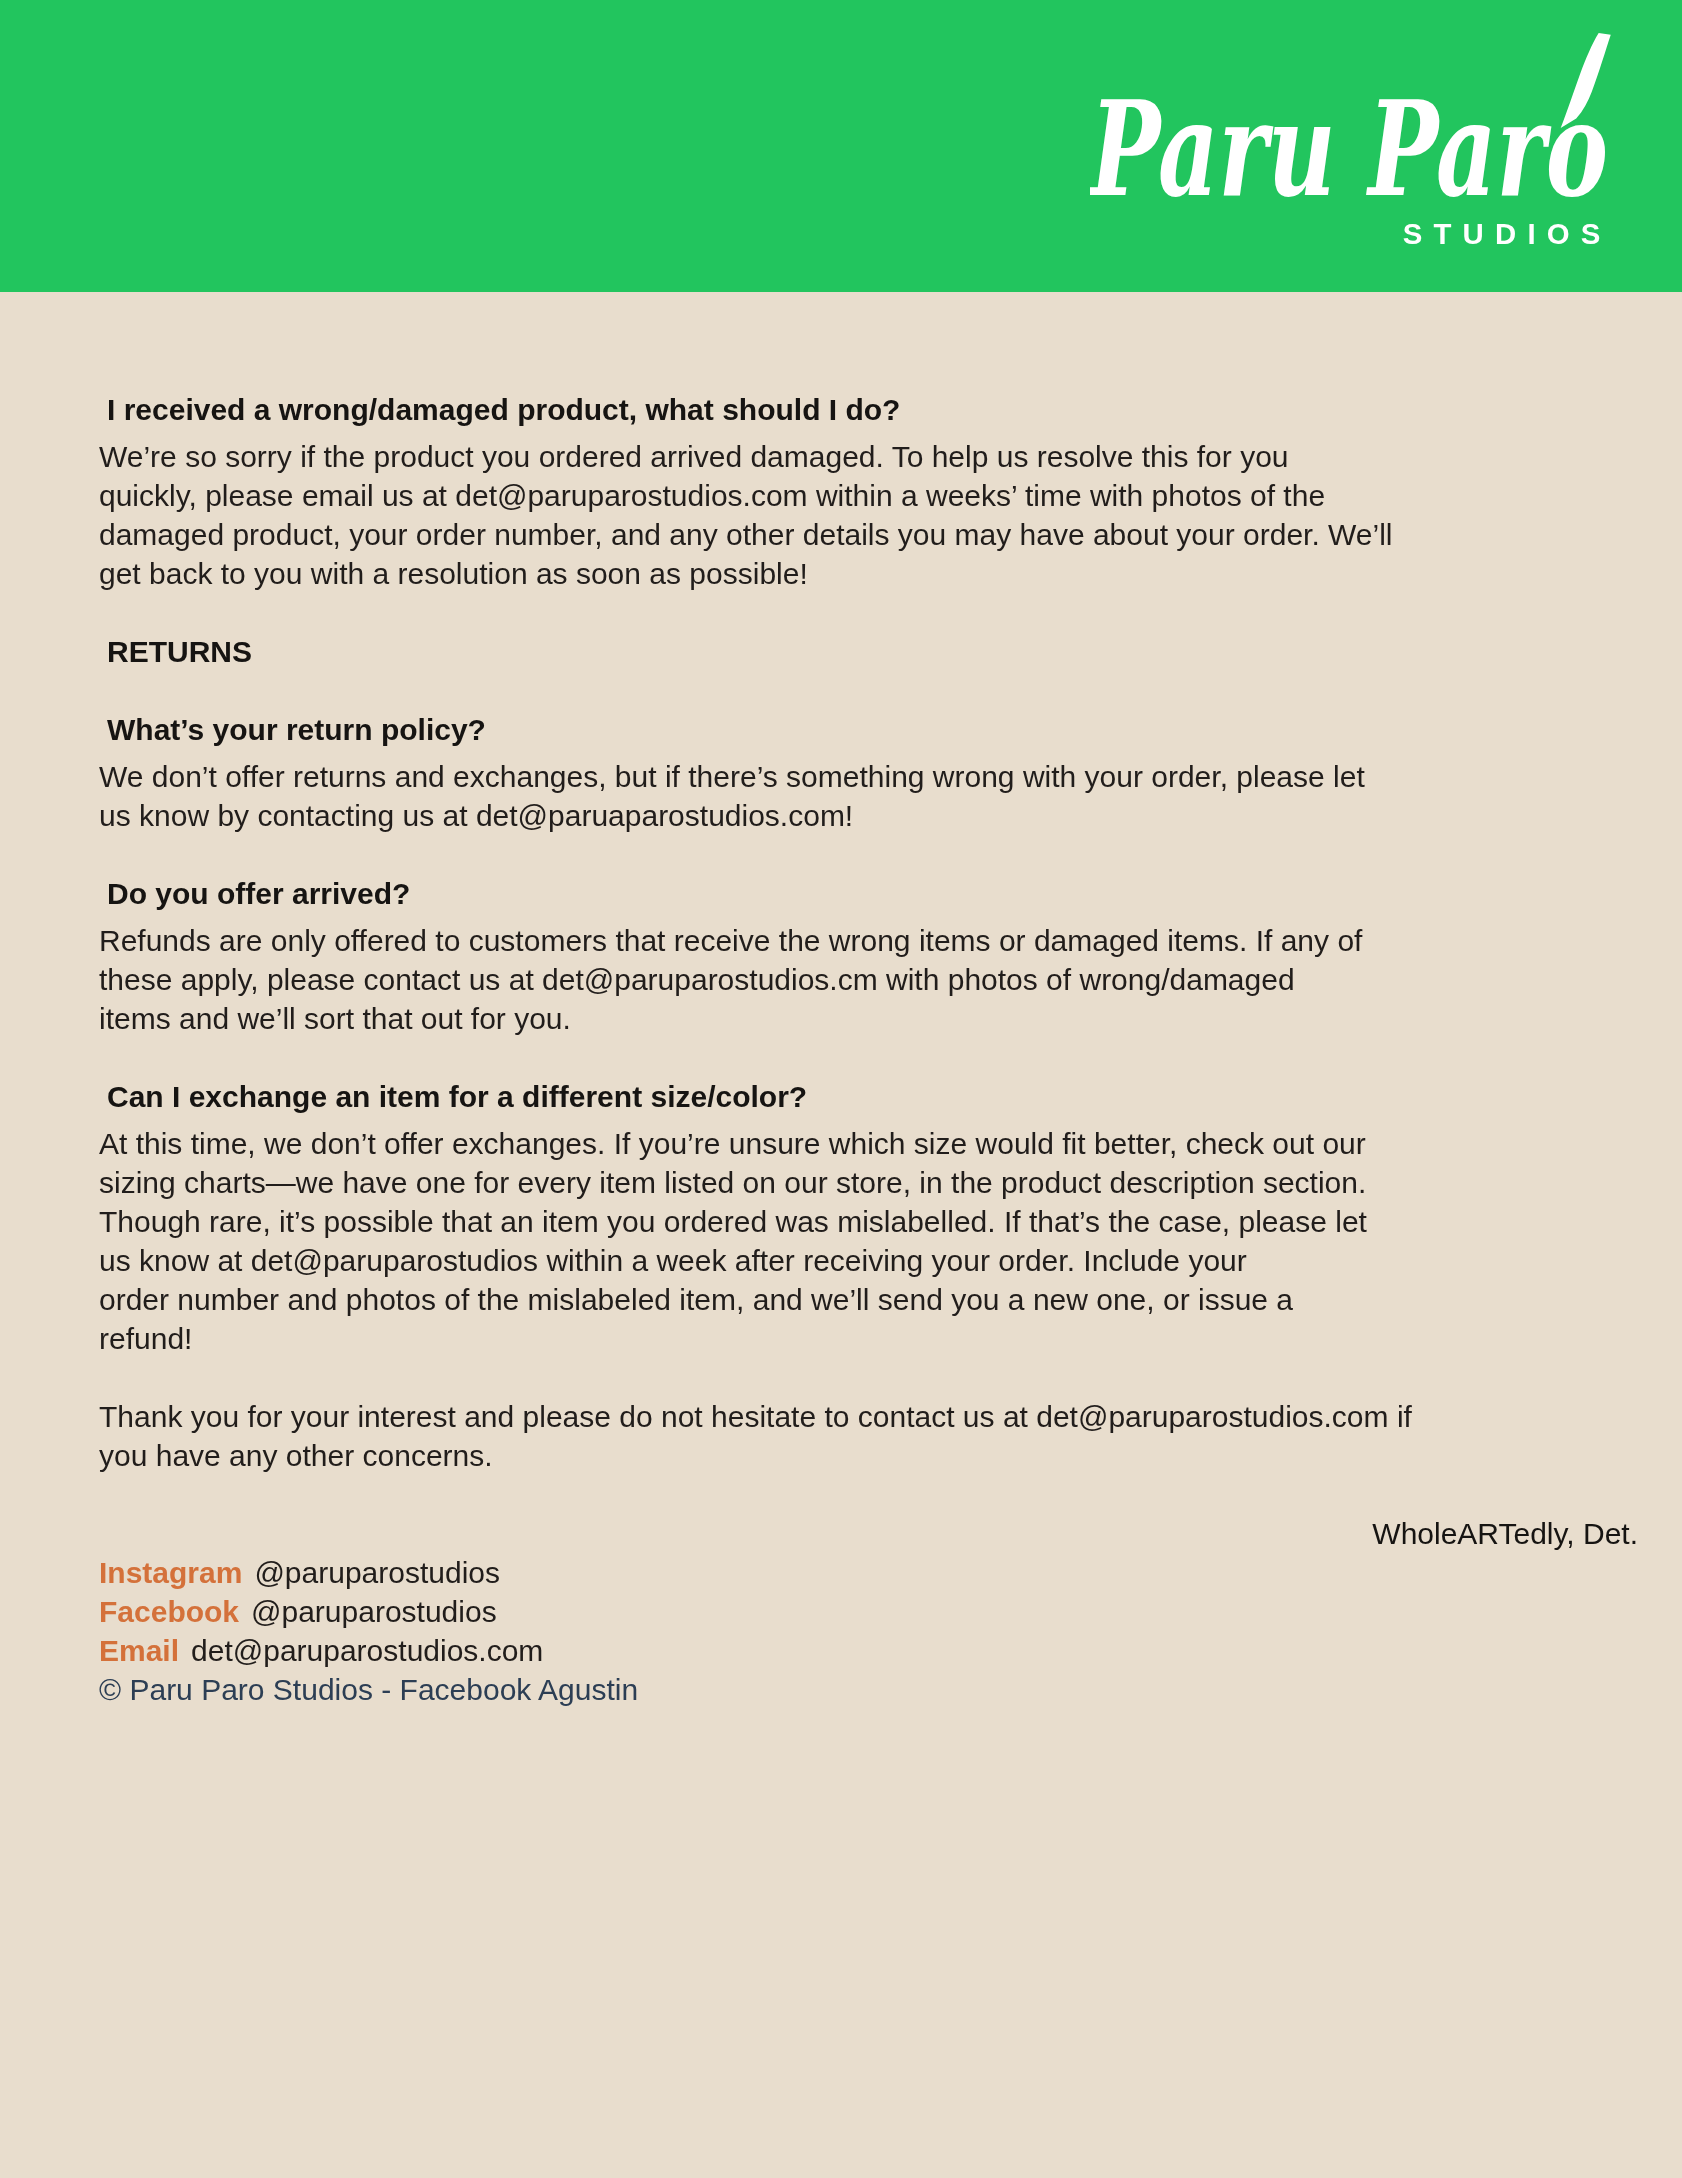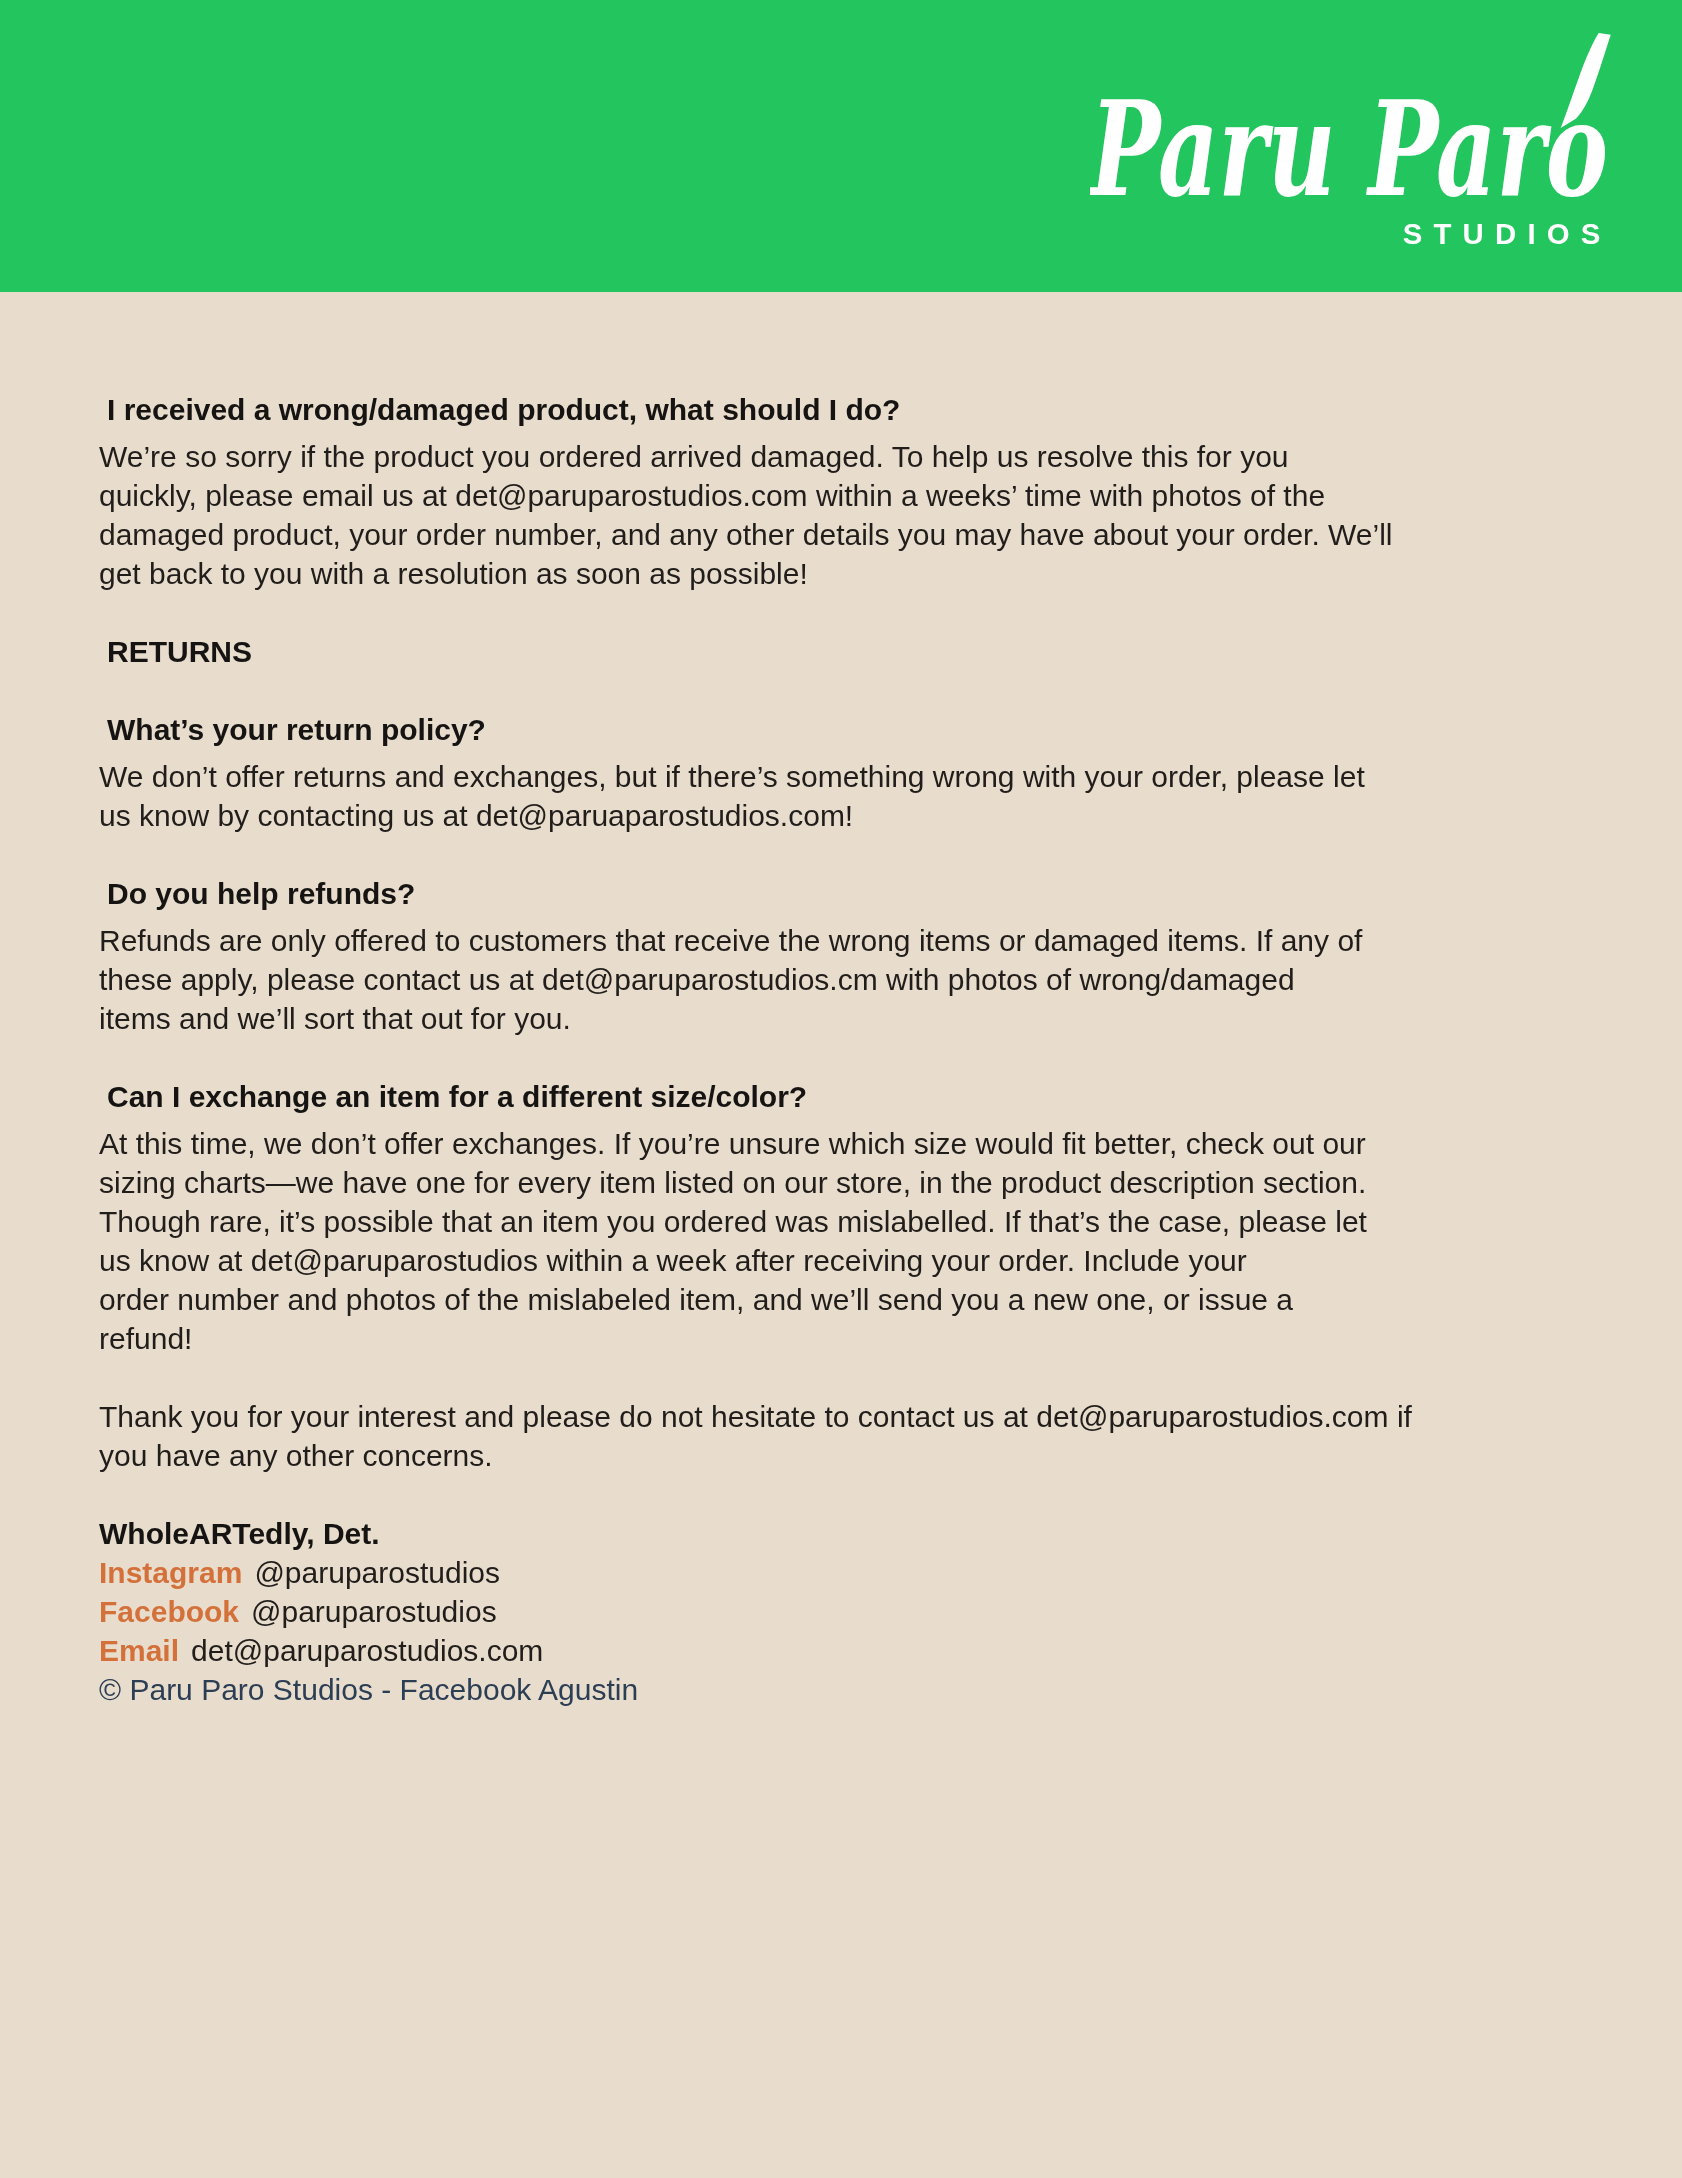--- a/index.html
+++ b/index.html
@@ -46,23 +46,24 @@
     line-height: 39px;
     font-weight: bold;
     margin: 0 0 39px 8px;
     color: #161412;
   }
   .para {
     margin: 0 0 39px 0;
     white-space: pre-line;
   }
   .signature .signoff {
-    font-weight: bold;
+    font-weight: normal;
     color: #161412;
     line-height: 39px;
+    text-align: right;
   }
   .sig-row {
     line-height: 39px;
   }
   .sig-label {
     font-weight: bold;
     color: #d4713a;
     margin-right: 12px;
   }
   .sig-value {
@@ -91,21 +92,21 @@
 quickly, please email us at det@paruparostudios.com within a weeks’ time with photos of the
 damaged product, your order number, and any other details you may have about your order. We’ll
 get back to you with a resolution as soon as possible!</p>
 
   <h2 class="section-label">RETURNS</h2>
 
   <h2 class="q-heading">What’s your return policy?</h2>
   <p class="para">We don’t offer returns and exchanges, but if there’s something wrong with your order, please let
 us know by contacting us at det@paruaparostudios.com!</p>
 
-  <h2 class="q-heading">Do you help refunds?</h2>
+  <h2 class="q-heading">Do you offer arrived?</h2>
   <p class="para">Refunds are only offered to customers that receive the wrong items or damaged items. If any of
 these apply, please contact us at det@paruparostudios.cm with photos of wrong/damaged
 items and we’ll sort that out for you.</p>
 
   <h2 class="q-heading">Can I exchange an item for a different size/color?</h2>
   <p class="para">At this time, we don’t offer exchanges. If you’re unsure which size would fit better, check out our
 sizing charts—we have one for every item listed on our store, in the product description section.
 Though rare, it’s possible that an item you ordered was mislabelled. If that’s the case, please let
 us know at det@paruparostudios within a week after receiving your order. Include your
 order number and photos of the mislabeled item, and we’ll send you a new one, or issue a

